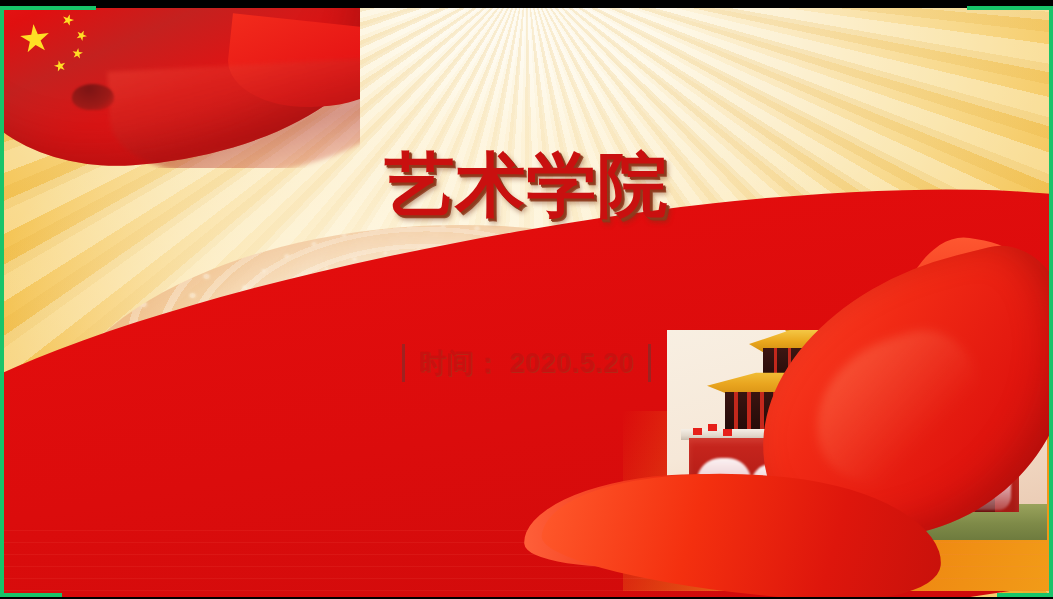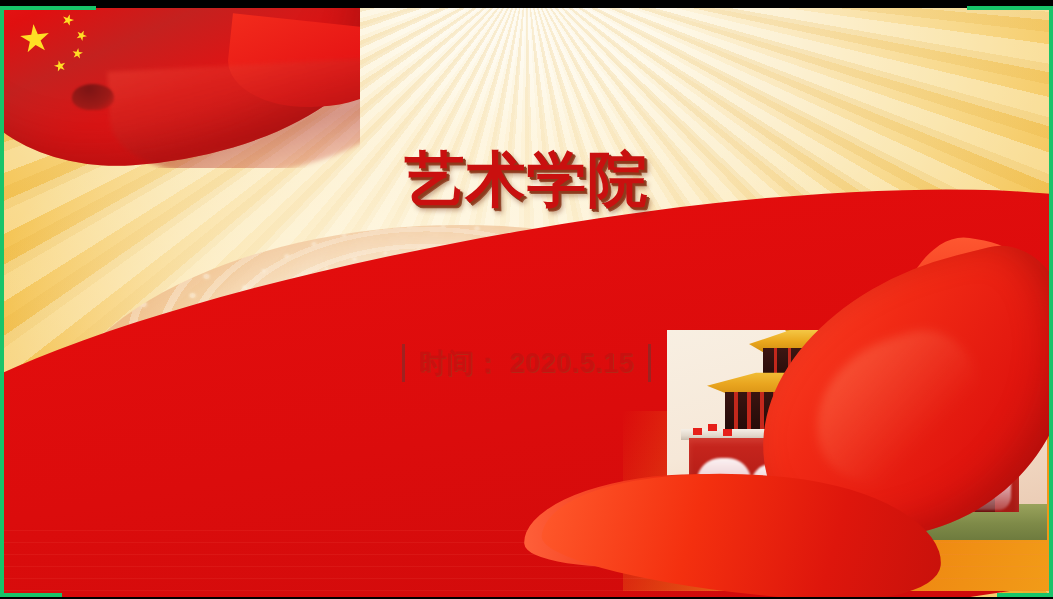--- a/index.html
+++ b/index.html
@@ -404,21 +404,21 @@
     color: #c9100f;
     font-weight: bold;
     letter-spacing: 1px;
     line-height: 1;
     white-space: nowrap;
     text-shadow:
        2px 2px 0 #8e3a1c,
        3px 3px 0 rgba(140,58,28,.85),
        4px 5px 5px rgba(120,48,22,.45);
   }
-  .title-line.l1 { font-size: 60px; margin-bottom: 12px; }
+  .title-line.l1 { font-size: 70px; margin-bottom: 12px; }
   .title-line.l2 { font-size: 78px; letter-spacing: 2px; }
 
   .date-row {
     position: absolute;
     left: 0; top: 344px;
     width: 1053px;
     display: flex;
     align-items: center;
     justify-content: center;
     gap: 14px;
@@ -856,21 +856,21 @@
   <div class="silk silk-c"></div>
   <div class="silk silk-b"></div>
   <div class="silk silk-hl"></div>
 
   <div class="title-block">
     <div class="title-line l1">艺术学院</div>
   </div>
 
   <div class="date-row">
     <span class="date-bar"></span>
-    <span class="date-text">时间：  2020.5.15</span>
+    <span class="date-text">时间：  2020.5.20</span>
     <span class="date-bar"></span>
   </div>
 
   <div class="bar-top"></div>
   <div class="bar-bottom"></div>
   <div class="edge edge-l"></div>
   <div class="edge edge-r"></div>
   <div class="edge edge-tl"></div>
   <div class="edge edge-tr"></div>
   <div class="edge edge-bl"></div>

